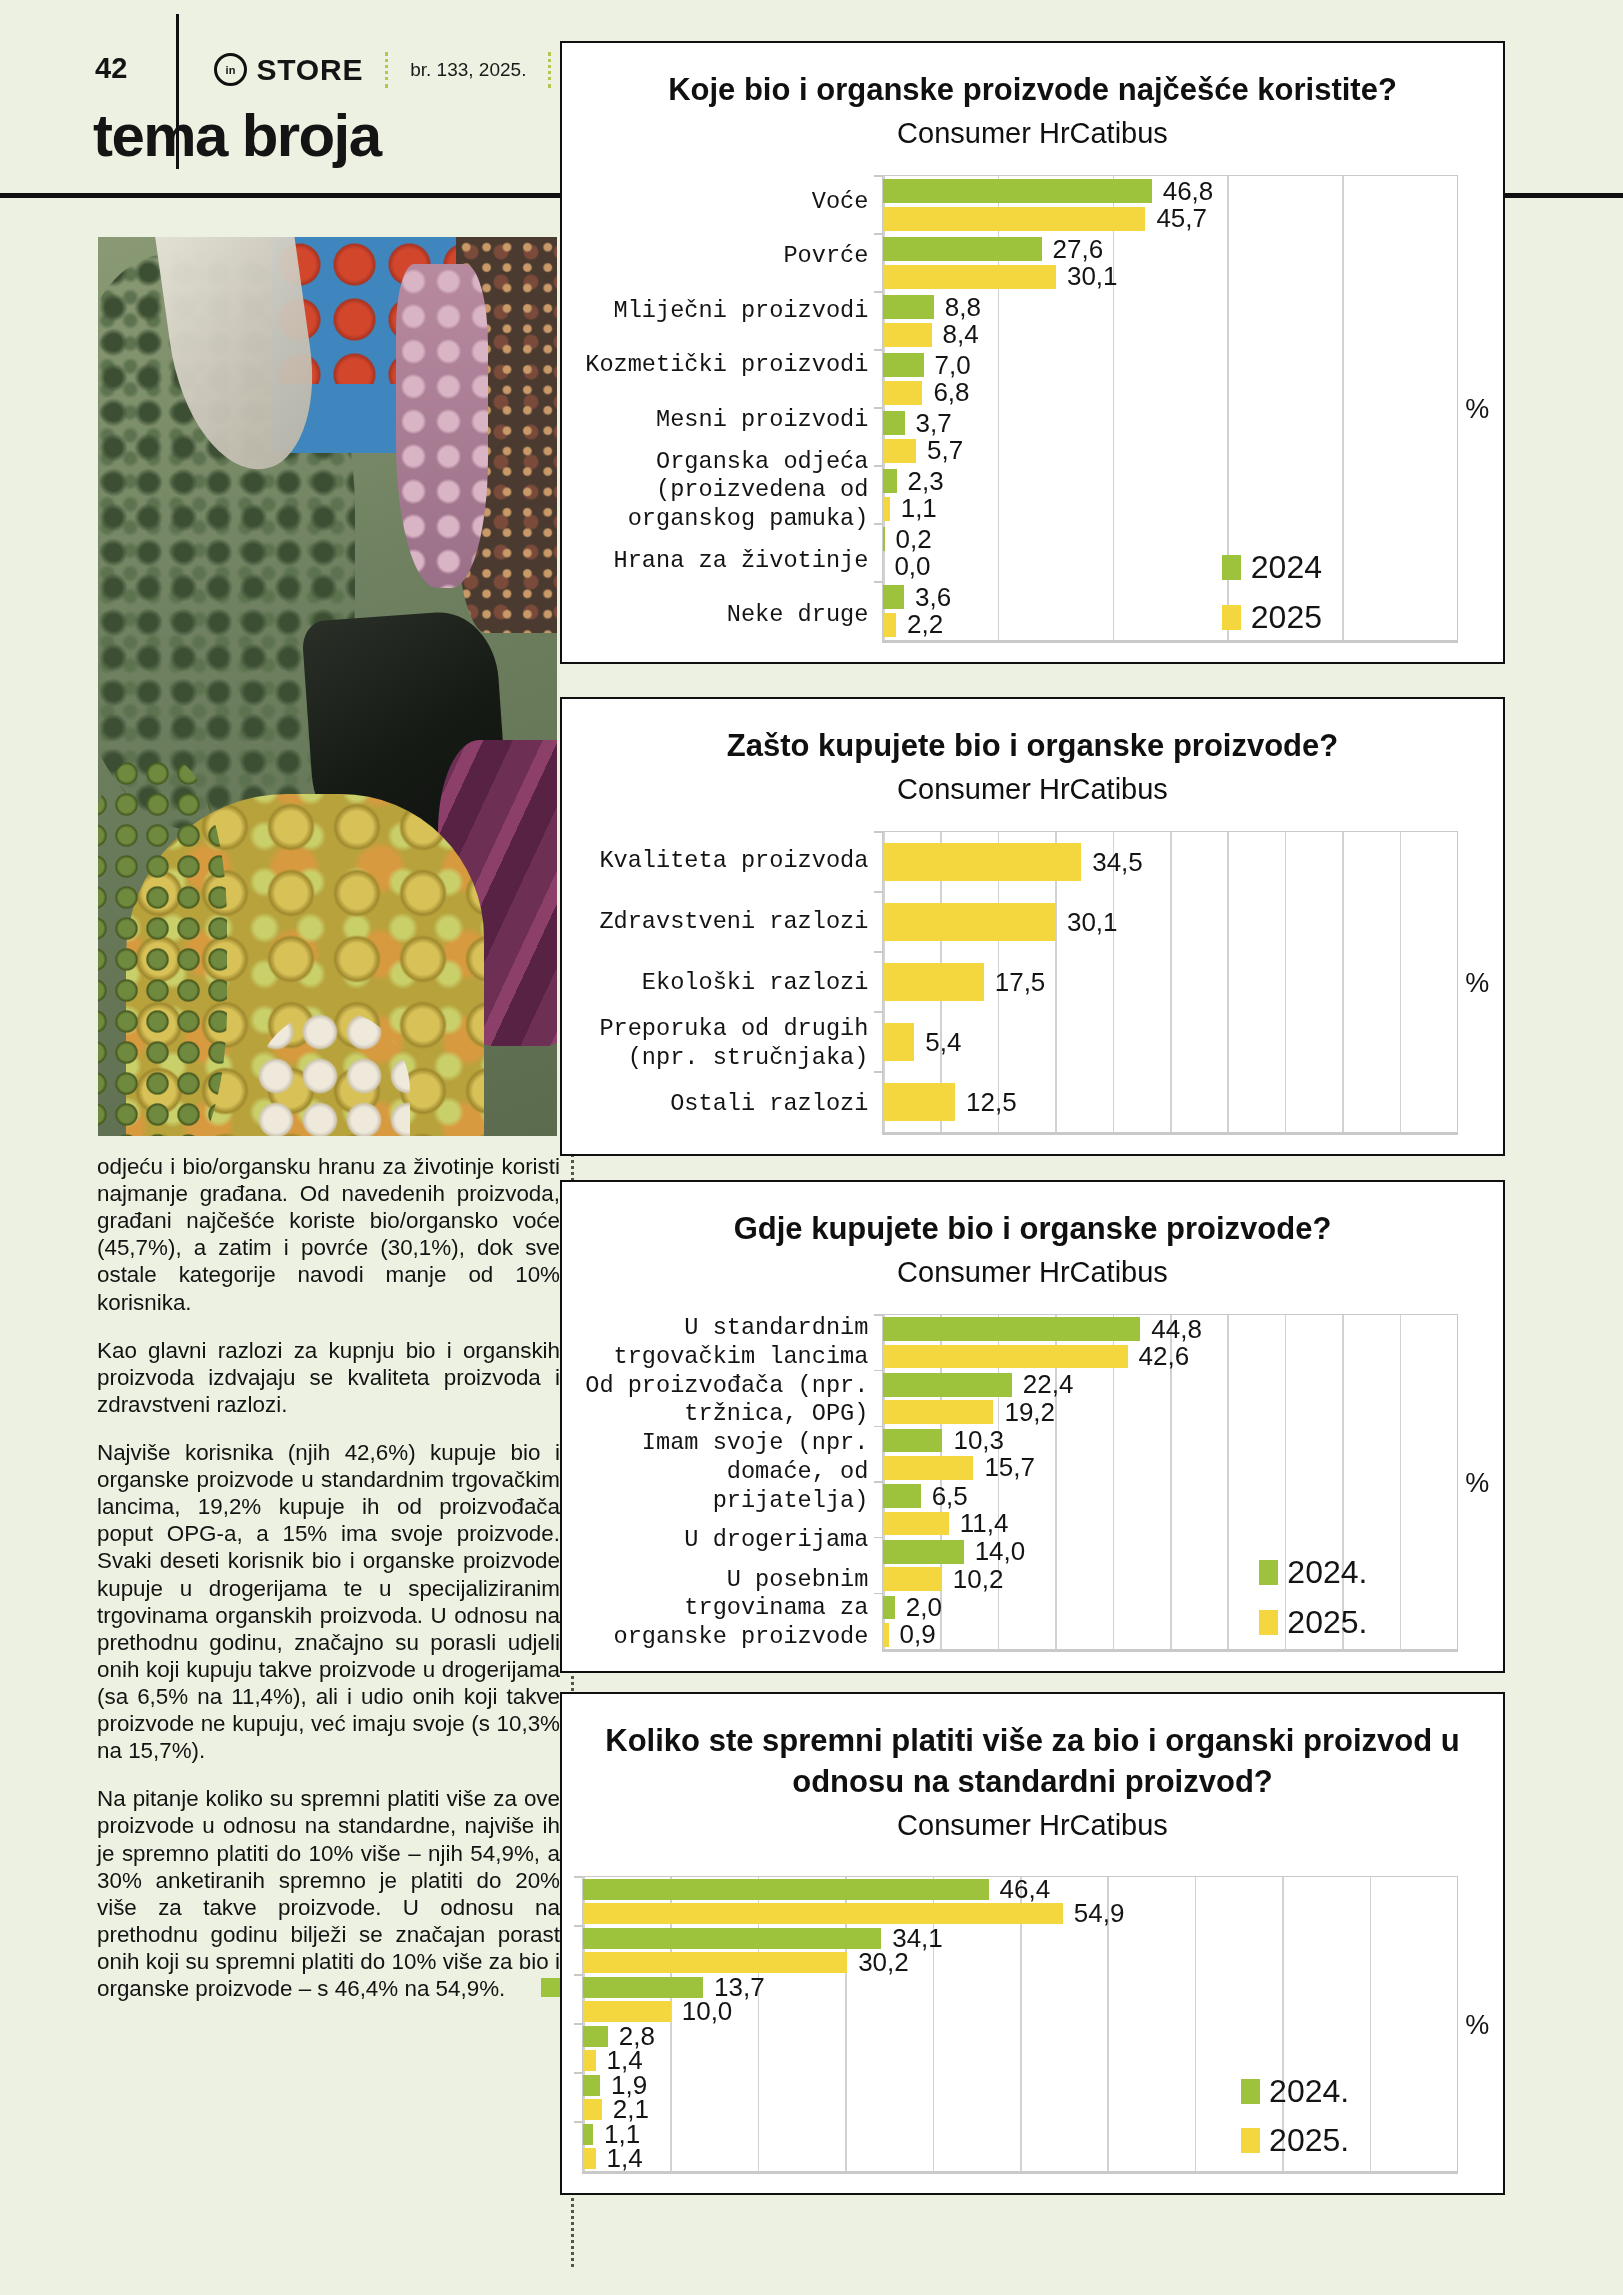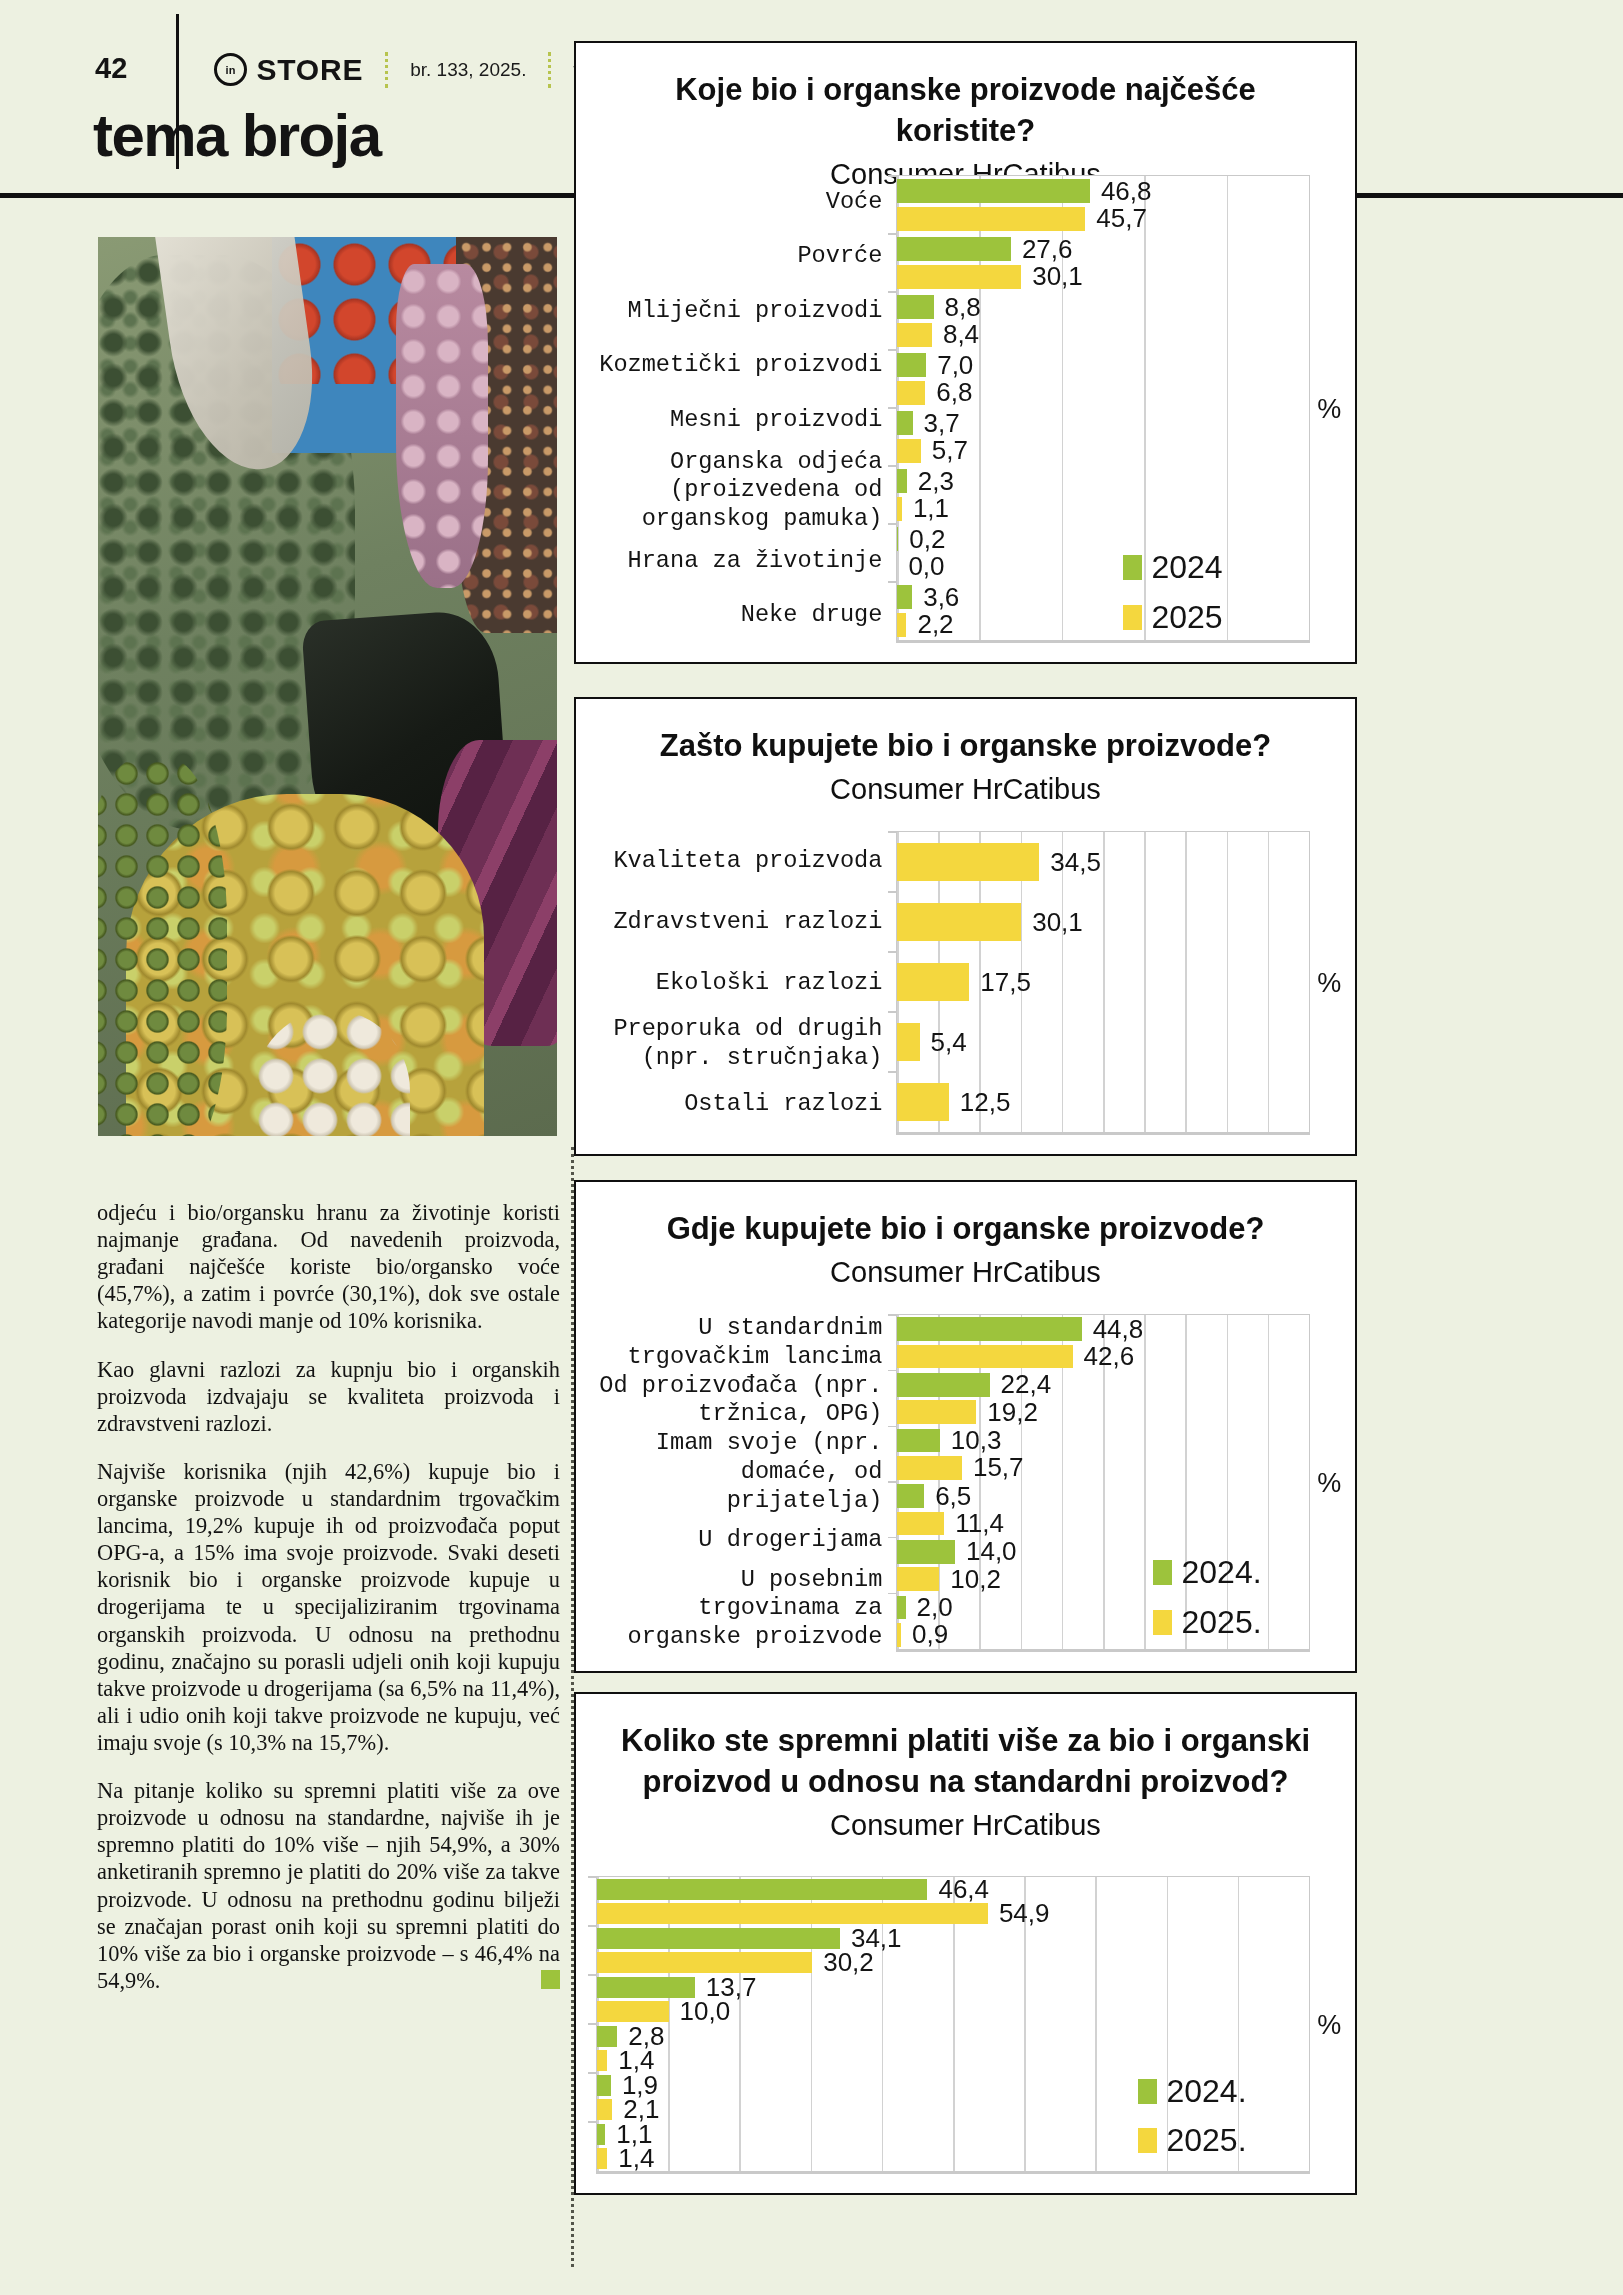--- a/index.html
+++ b/index.html
@@ -43,29 +43,29 @@
   .ph-pile{left:6%;top:62%;width:78%;height:40%;border-radius:45% 40% 0 0;background-color:#b7a23c;
      background-image:radial-gradient(circle,#d8c157 34%,#a08a2e 46%,transparent 52%),
        radial-gradient(circle,#c9d06a 30%,transparent 48%),radial-gradient(circle,#d79a3f 32%,transparent 45%);
      background-size:66px 66px,46px 46px,86px 86px;background-position:0 0,23.6px 19px,39px 31px;}
   .ph-lowgreens{left:-4%;top:58%;width:32%;height:46%;border-radius:40%;
      background-image:radial-gradient(circle,#6f8a3f 36%,#46591f 48%,transparent 54%);background-size:31px 31px;}
   .ph-garlic{left:34%;bottom:-4%;width:34%;height:18%;border-radius:50% 50% 0 0;
      background-image:radial-gradient(circle,#efe9dc 40%,#cfc7b4 52%,transparent 58%);background-size:44px 44px;}
 
   
-  .article{position:absolute;left:97px;top:1199px;width:463px;font-family:Liberation Serif, serif;
+  .article{position:absolute;left:97px;top:1153px;width:463px;font-family:Liberation Sans, sans-serif;
            font-size:22.4px;line-height:1.21;text-align:justify;color:#131313;}
   .article p{margin:0 0 21px 0;}
   .endmark{display:inline-block;width:19px;height:19px;background:#9dc33c;float:right;margin-top:3.1px;}
   .dotrule{position:absolute;left:571px;top:1147px;height:1120px;width:0;border-left:3.9px dotted #51534४;}
   .dotrule{border-left:3.9px dotted #53554a;}
 
   
-  .card{position:absolute;left:574px;width:783px;background:#ffffff;border:2.4px solid #0f0f0f;
+  .card{position:absolute;left:560px;width:945px;background:#ffffff;border:2.4px solid #0f0f0f;
         box-sizing:border-box;z-index:2;}
   #card1{top:41px;height:623px;}
   #card2{top:697px;height:459px;}
   #card3{top:1180px;height:493px;}
   #card4{top:1692px;height:503px;}
   .ctitle{margin:27px 27px 0;text-align:center;font-size:31px;line-height:1.32;color:#101010;}
   .csub{margin:6.3px 0 0;text-align:center;font-size:29px;color:#101010;}
   .chart-body{position:absolute;left:20.4px;right:6.3px;bottom:19px;display:flex;}
   #card1 .chart-body{top:132px;} #card2 .chart-body{top:132px;}
   #card3 .chart-body{top:132px;} #card4 .chart-body{top:182px;}

